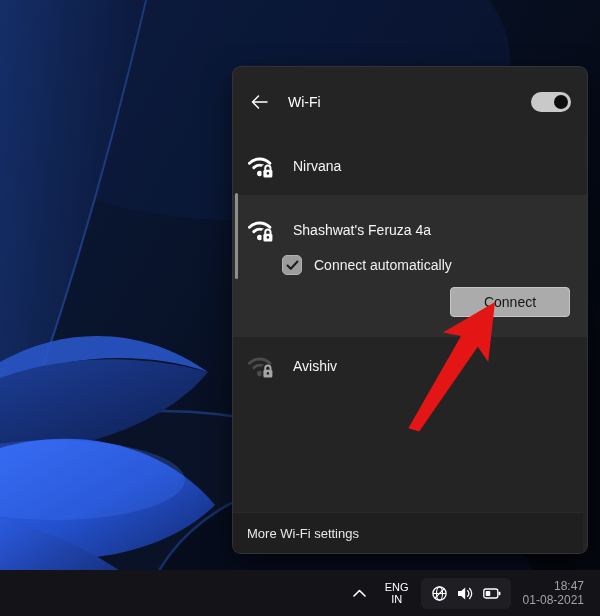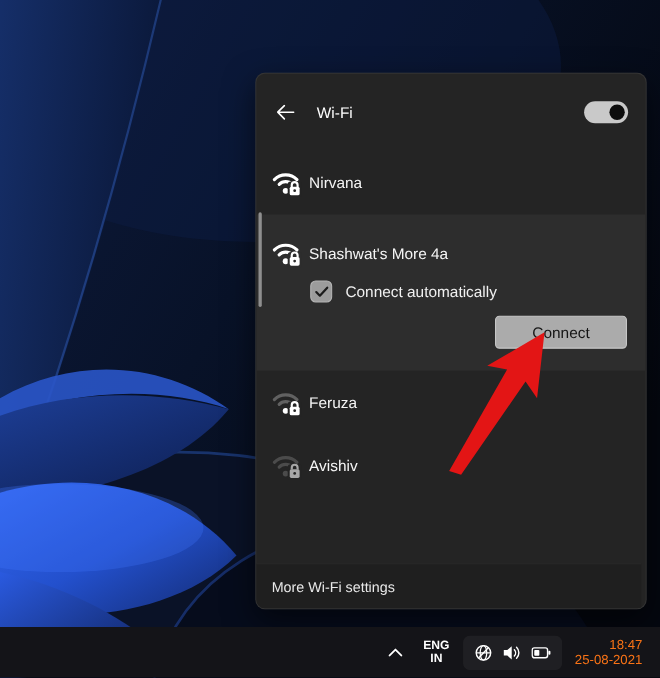--- a/index.html
+++ b/index.html
@@ -20,21 +20,21 @@
     box-shadow:0 10px 28px rgba(0,0,0,.55);
     overflow:hidden;
   }
   .flyout-header{display:flex;align-items:center;height:46px;padding:12px 16px;}
   .back-btn{background:none;border:none;padding:2px;margin:0 18px 0 0;cursor:pointer;display:flex;align-items:center;}
   .flyout-title{font-size:14px;color:#fff;flex:1;}
   .toggle{width:40px;height:20px;border-radius:10px;background:#c9c9c9;position:relative;cursor:pointer;}
   .toggle .knob{position:absolute;right:3px;top:3px;width:14px;height:14px;border-radius:50%;background:#0d0d0d;}
 
   .net-list{height:404px;overflow:hidden;position:relative;}
-  .net-row{display:flex;align-items:center;gap:4px;padding:0 14px;height:57px;--rowbg:#242424;}
+  .net-row{display:flex;align-items:center;gap:16px;padding:0 14px;height:57px;--rowbg:#242424;}
   .net-row.first{height:58px;}
   .net-name{font-size:14px;color:#f5f5f5;}
   .net-sub{font-size:13px;color:#c5c5c5;margin-top:3px;}
 
   .net-expanded{background:#2d2d2d;--rowbg:#2d2d2d;height:142px;box-sizing:border-box;padding-top:10px;}
   .net-expanded .net-row{height:50px;--rowbg:#2d2d2d;}
   .chk-row{display:flex;align-items:center;gap:12px;margin:0 0 0 49px;cursor:pointer;}
   .chk-box{width:20px;height:20px;border-radius:5px;background:#9c9c9c;border:1px solid #b3b3b3;
     box-sizing:border-box;display:flex;align-items:center;justify-content:center;}
   .chk-label{font-size:14px;color:#f0f0f0;}
@@ -68,26 +68,26 @@
 
   
   .anno{position:absolute;inset:0;pointer-events:none;}
 
   
   .taskbar{
     position:absolute;left:0;right:0;bottom:0;height:46px;background:#141418;
     display:flex;align-items:center;justify-content:flex-end;gap:12px;padding-right:16px;box-sizing:border-box;
   }
   .tb-chevron{background:none;border:none;width:26px;height:28px;display:flex;align-items:center;justify-content:center;cursor:pointer;}
-  .tb-lang{font-size:11px;line-height:12px;font-weight:700;text-align:center;color:#fff;cursor:pointer;}
+  .tb-lang{font-size:11px;line-height:12px;font-weight:400;text-align:center;color:#fff;cursor:pointer;}
   .tb-tray{
     display:flex;align-items:center;gap:9px;padding:7px 10px;border-radius:6px;
     background:rgba(255,255,255,.05);border:none;cursor:pointer;
   }
-  .tb-clock{font-size:12px;line-height:14px;text-align:right;color:#f97316;cursor:pointer;}
+  .tb-clock{font-size:12px;line-height:14px;text-align:right;color:#a3a3a3;cursor:pointer;}
   .tray-ico{display:block;}
 </style>
 </head>
 <body>
 
 <div class="screen">
 
   <svg class="wallpaper" width="600" height="616" viewBox="0 0 600 616">
     <defs>
       <linearGradient id="bgG" x1="0" y1="0" x2="1" y2="0.6">
@@ -162,48 +162,36 @@
           <svg class="wifi-icon s3" viewBox="0 0 26 26">
             <path class="arc a3" d="M2.1 10.6 A12.6 12.6 0 0 1 19.9 10.6"></path>
             <path class="arc a2" d="M5.9 14.4 A7.2 7.2 0 0 1 16.1 14.4"></path>
             <circle class="dot" cx="11" cy="19.5" r="2.3"></circle>
             <rect class="halo" x="12.6" y="12.2" width="11.2" height="12.4" rx="2.4"></rect>
             <path class="shackle" d="M15.8 16.4 v-1.5 a2.3 2.3 0 0 1 4.6 0 v1.5"></path>
             <rect class="lockbody" x="14.2" y="16.2" width="7.8" height="6.8" rx="1.3"></rect>
             <circle class="keyhole" cx="18.1" cy="19.4" r="1.1"></circle>
           </svg>
           <div>
-            <div class="net-name">Shashwat's More 4a</div>
+            <div class="net-name">Shashwat's Feruza 4a</div>
           </div>
         </div>
         <label class="chk-row">
           <span class="chk-box">
             <svg width="13" height="11" viewBox="0 0 13 11">
               <path d="M1.5 5.5 L4.8 8.8 L11.5 1.5" stroke="#1c1c1c" stroke-width="2" fill="none" stroke-linecap="round" stroke-linejoin="round"></path>
             </svg>
           </span>
           <span class="chk-label">Connect automatically</span>
         </label>
         <div class="btn-row">
           <button class="connect-btn">Connect</button>
         </div>
       </div>
 
-      <div class="net-row">
-        <svg class="wifi-icon s1" viewBox="0 0 26 26">
-          <path class="arc a3" d="M2.1 10.6 A12.6 12.6 0 0 1 19.9 10.6"></path>
-          <path class="arc a2" d="M5.9 14.4 A7.2 7.2 0 0 1 16.1 14.4"></path>
-          <circle class="dot" cx="11" cy="19.5" r="2.3"></circle>
-          <rect class="halo" x="12.6" y="12.2" width="11.2" height="12.4" rx="2.4"></rect>
-          <path class="shackle" d="M15.8 16.4 v-1.5 a2.3 2.3 0 0 1 4.6 0 v1.5"></path>
-          <rect class="lockbody" x="14.2" y="16.2" width="7.8" height="6.8" rx="1.3"></rect>
-          <circle class="keyhole" cx="18.1" cy="19.4" r="1.1"></circle>
-        </svg>
-        <span class="net-name">Feruza</span>
-      </div>
 
 
 
       <div class="net-row">
         <svg class="wifi-icon s0" viewBox="0 0 26 26">
           <path class="arc a3" d="M2.1 10.6 A12.6 12.6 0 0 1 19.9 10.6"></path>
           <path class="arc a2" d="M5.9 14.4 A7.2 7.2 0 0 1 16.1 14.4"></path>
           <circle class="dot" cx="11" cy="19.5" r="2.3"></circle>
           <rect class="halo" x="12.6" y="12.2" width="11.2" height="12.4" rx="2.4"></rect>
           <path class="shackle" d="M15.8 16.4 v-1.5 a2.3 2.3 0 0 1 4.6 0 v1.5"></path>
@@ -249,17 +237,17 @@
         <path d="M12.6 3.5 A7 7 0 0 1 12.6 13.5" stroke="#fff" stroke-width="1.3" fill="none" stroke-linecap="round"></path>
       </svg>
       <svg class="tray-ico" width="18" height="17" viewBox="0 0 18 17">
         <rect x="0.8" y="4" width="14" height="9" rx="2" stroke="#fff" stroke-width="1.3" fill="none"></rect>
         <rect x="15.5" y="6.7" width="1.9" height="3.6" rx="0.9" fill="#fff"></rect>
         <rect x="2.7" y="5.9" width="4.6" height="5.2" rx="0.8" fill="#fff"></rect>
       </svg>
     </button>
     <div class="tb-clock">
       <div>18:47</div>
-      <div>25-08-2021</div>
+      <div>01-08-2021</div>
     </div>
   </div>
 
 </div>
 
 </body></html>

